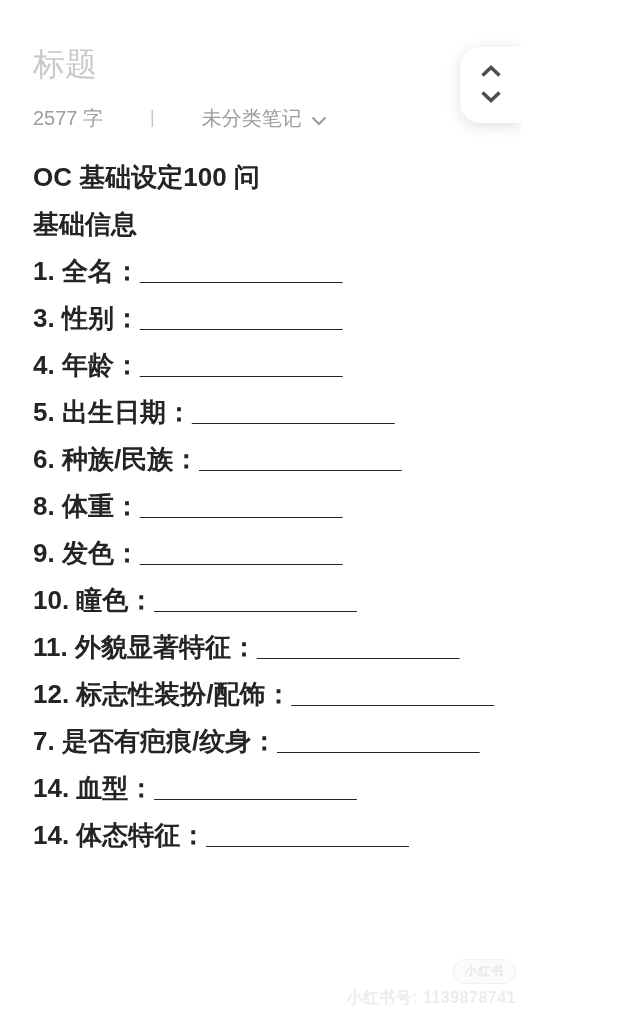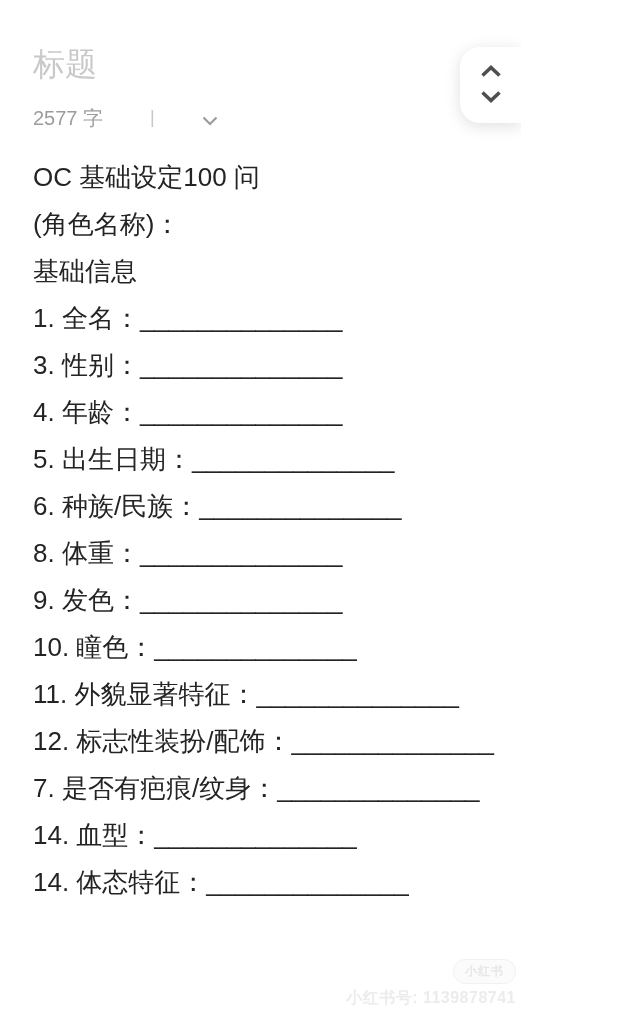--- a/index.html
+++ b/index.html
@@ -90,20 +90,21 @@
     right: 16px;
     color: #242424;
     font-size: 26px;
     line-height: 47px;
     cursor: text;
   }
   .note-line {
     height: 47px;
     white-space: nowrap;
     overflow: hidden;
+    font-weight: bold;
   }
   
   .watermark {
     position: absolute;
     right: 5px;
     bottom: 13px;
     text-align: right;
     pointer-events: none;
   }
   .wm-badge {
@@ -129,20 +130,21 @@
 <body>
 
 <div class="screen">
 
   <div class="title-input">标题</div>
 
   <div class="meta-row">
     <span>2577 字</span>
     <span class="meta-divider">|</span>
     <span class="category-selector">
+      <span>未分类笔记</span>
       <span class="chevron-down-small">
         <svg width="16" height="10" viewBox="0 0 16 10">
           <polyline points="1.5,1.5 8,8 14.5,1.5" fill="none" stroke="#9c9c9c" stroke-width="2.2"></polyline>
         </svg>
       </span>
     </span>
   </div>
 
   <div class="scroll-widget">
     <button class="scroll-btn">
@@ -156,21 +158,20 @@
       <span>
         <svg width="22" height="13" viewBox="0 0 22 13">
           <polyline points="2.5,2.5 11,10.5 19.5,2.5" fill="none" stroke="#4f4f4f" stroke-width="3.6"></polyline>
         </svg>
       </span>
     </button>
   </div>
 
   <div class="note-body">
     <div class="note-line">OC 基础设定100 问</div>
-    <div class="note-line">(角色名称)：</div>
     <div class="note-line">基础信息</div>
     <div class="note-line">1. 全名：______________</div>
     <div class="note-line">3. 性别：______________</div>
     <div class="note-line">4. 年龄：______________</div>
     <div class="note-line">5. 出生日期：______________</div>
     <div class="note-line">6. 种族/民族：______________</div>
     <div class="note-line">8. 体重：______________</div>
     <div class="note-line">9. 发色：______________</div>
     <div class="note-line">10. 瞳色：______________</div>
     <div class="note-line">11. 外貌显著特征：______________</div>

